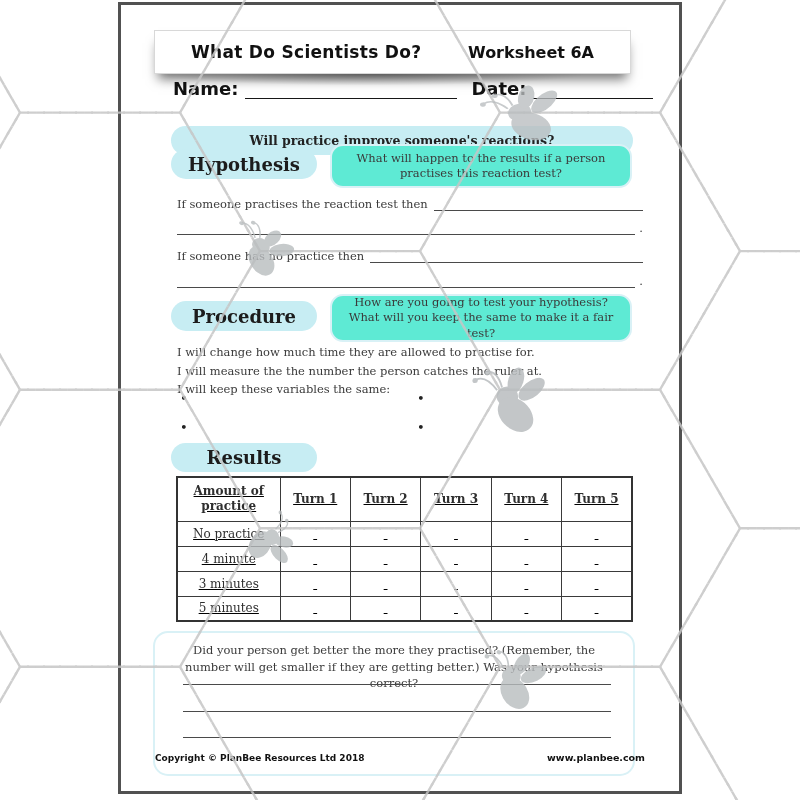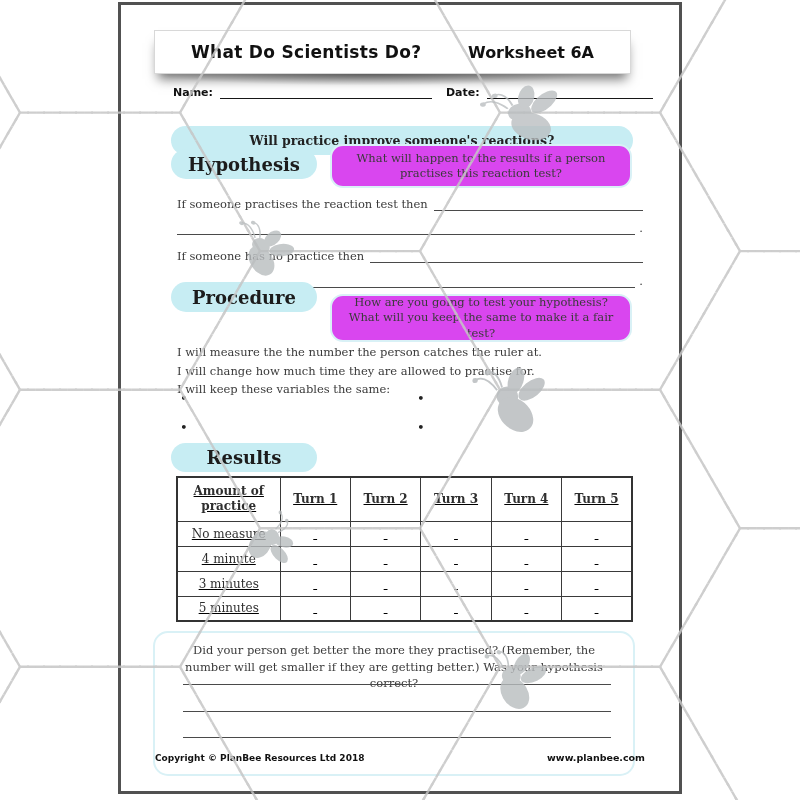--- a/index.html
+++ b/index.html
@@ -24,33 +24,33 @@
                 box-shadow:0 9px 11px -4px rgba(0,0,0,.55);
                 display:flex; align-items:center; justify-content:space-between;
                 padding:0 36px 0 36px;gap:45px; }
   .header-title { font-size:17px; letter-spacing:.3px; }
   .header-ws { font-size:16px; }
   .header-shadow { position:absolute; left:40px; top:69px; width:462px; height:16px;
                    background:radial-gradient(ellipse 65% 100% at 45% 0%, rgba(0,0,0,.34), rgba(0,0,0,0) 72%); }
 
   
   .namedate { position:absolute; left:52px; top:76px; width:480px; height:18px;
-              display:flex; align-items:flex-end; font-size:11px; }
+              display:flex; align-items:flex-end; font-size:18px; }
   .ndline { border-bottom:1.6px solid #161616; height:14px; }
   .nd-name-line { width:212px; margin:0 14px 0 7px; }
   .nd-date-line { flex:1; margin-left:7px; }
 
   
   .banner { position:absolute; left:50px; top:102px; width:462px; height:29px;
             background:#c7edf3; border-radius:15px; display:flex; align-items:center;
             justify-content:center; font-weight:bold; font-size:12.5px; color:#222;margin-top:19px; }
   .pill { position:absolute; left:50px; width:146px; height:30px; background:#c7edf3;
           border-radius:16px; display:flex; align-items:center; justify-content:center;
           font-weight:bold; font-size:18px; color:#1c1c1c; }
-  .prompt-box { position:absolute; left:209px; width:302px; background:#d946ef;
+  .prompt-box { position:absolute; left:209px; width:302px; background:#5eead4;
                 border:2px solid #d9f1f6; border-radius:13px; display:flex;
                 align-items:center; justify-content:center; text-align:center;
                 font-size:11.5px; color:#3a3a3a; line-height:15.5px; }
 
   
   .wrow { position:absolute; left:56px; right:36px; height:16px; display:flex;
           align-items:flex-end; font-size:11.5px; color:#3a3a3a; white-space:nowrap; }
   .fill-line { flex:1; border-bottom:1.5px solid #4a4a4a; height:12px; margin-left:6px; }
   .full-line { flex:1; border-bottom:1.5px solid #4a4a4a; height:12px; }
   .period { margin-left:4px; }
@@ -130,27 +130,27 @@
     </div>
     <div class="wrow" style="top:242px">
       <span>If someone has no practice then</span>
       <span class="fill-line"></span>
     </div>
     <div class="wrow" style="top:267px">
       <span class="full-line"></span>
       <span class="period">.</span>
     </div>
 
-    <div class="pill" style="top:277px">Procedure</div>
+    <div class="pill" style="top:296px">Procedure</div>
     <div class="prompt-box" style="top:289px; height:48px">
       <span style="max-width:284px">How are you going to test your hypothesis? What will you keep the same to make it a fair test?</span>
     </div>
     <div class="statements">
+      <div>I will change how much time they are allowed to practise for.</div>
       <div>I will measure the the number the person catches the ruler at.</div>
-      <div>I will change how much time they are allowed to practise for.</div>
       <div>I will keep these variables the same:</div>
     </div>
     <span class="bullet" style="left:59px;  top:386px">•</span>
     <span class="bullet" style="left:296px; top:386px">•</span>
     <span class="bullet" style="left:59px;  top:415px">•</span>
     <span class="bullet" style="left:296px; top:415px">•</span>
 
     <div class="pill" style="top:438px; height:29px">Results</div>
     <table class="results">
       <colgroup>
@@ -164,21 +164,21 @@
       <tbody>
           <tr>
         <th>Amount of practice</th>
         <th>Turn 1</th>
         <th>Turn 2</th>
         <th>Turn 3</th>
         <th>Turn 4</th>
         <th>Turn 5</th>
       </tr>
       <tr>
-        <td>No measure</td>
+        <td>No practice</td>
         <td>&nbsp;</td>
             <td>&nbsp;</td>
         <td>&nbsp;</td>
             <td>&nbsp;</td>
         <td>&nbsp;</td>
       </tr>
       <tr>
         <td>4 minute</td>
         <td>&nbsp;</td>
             <td>&nbsp;</td>

